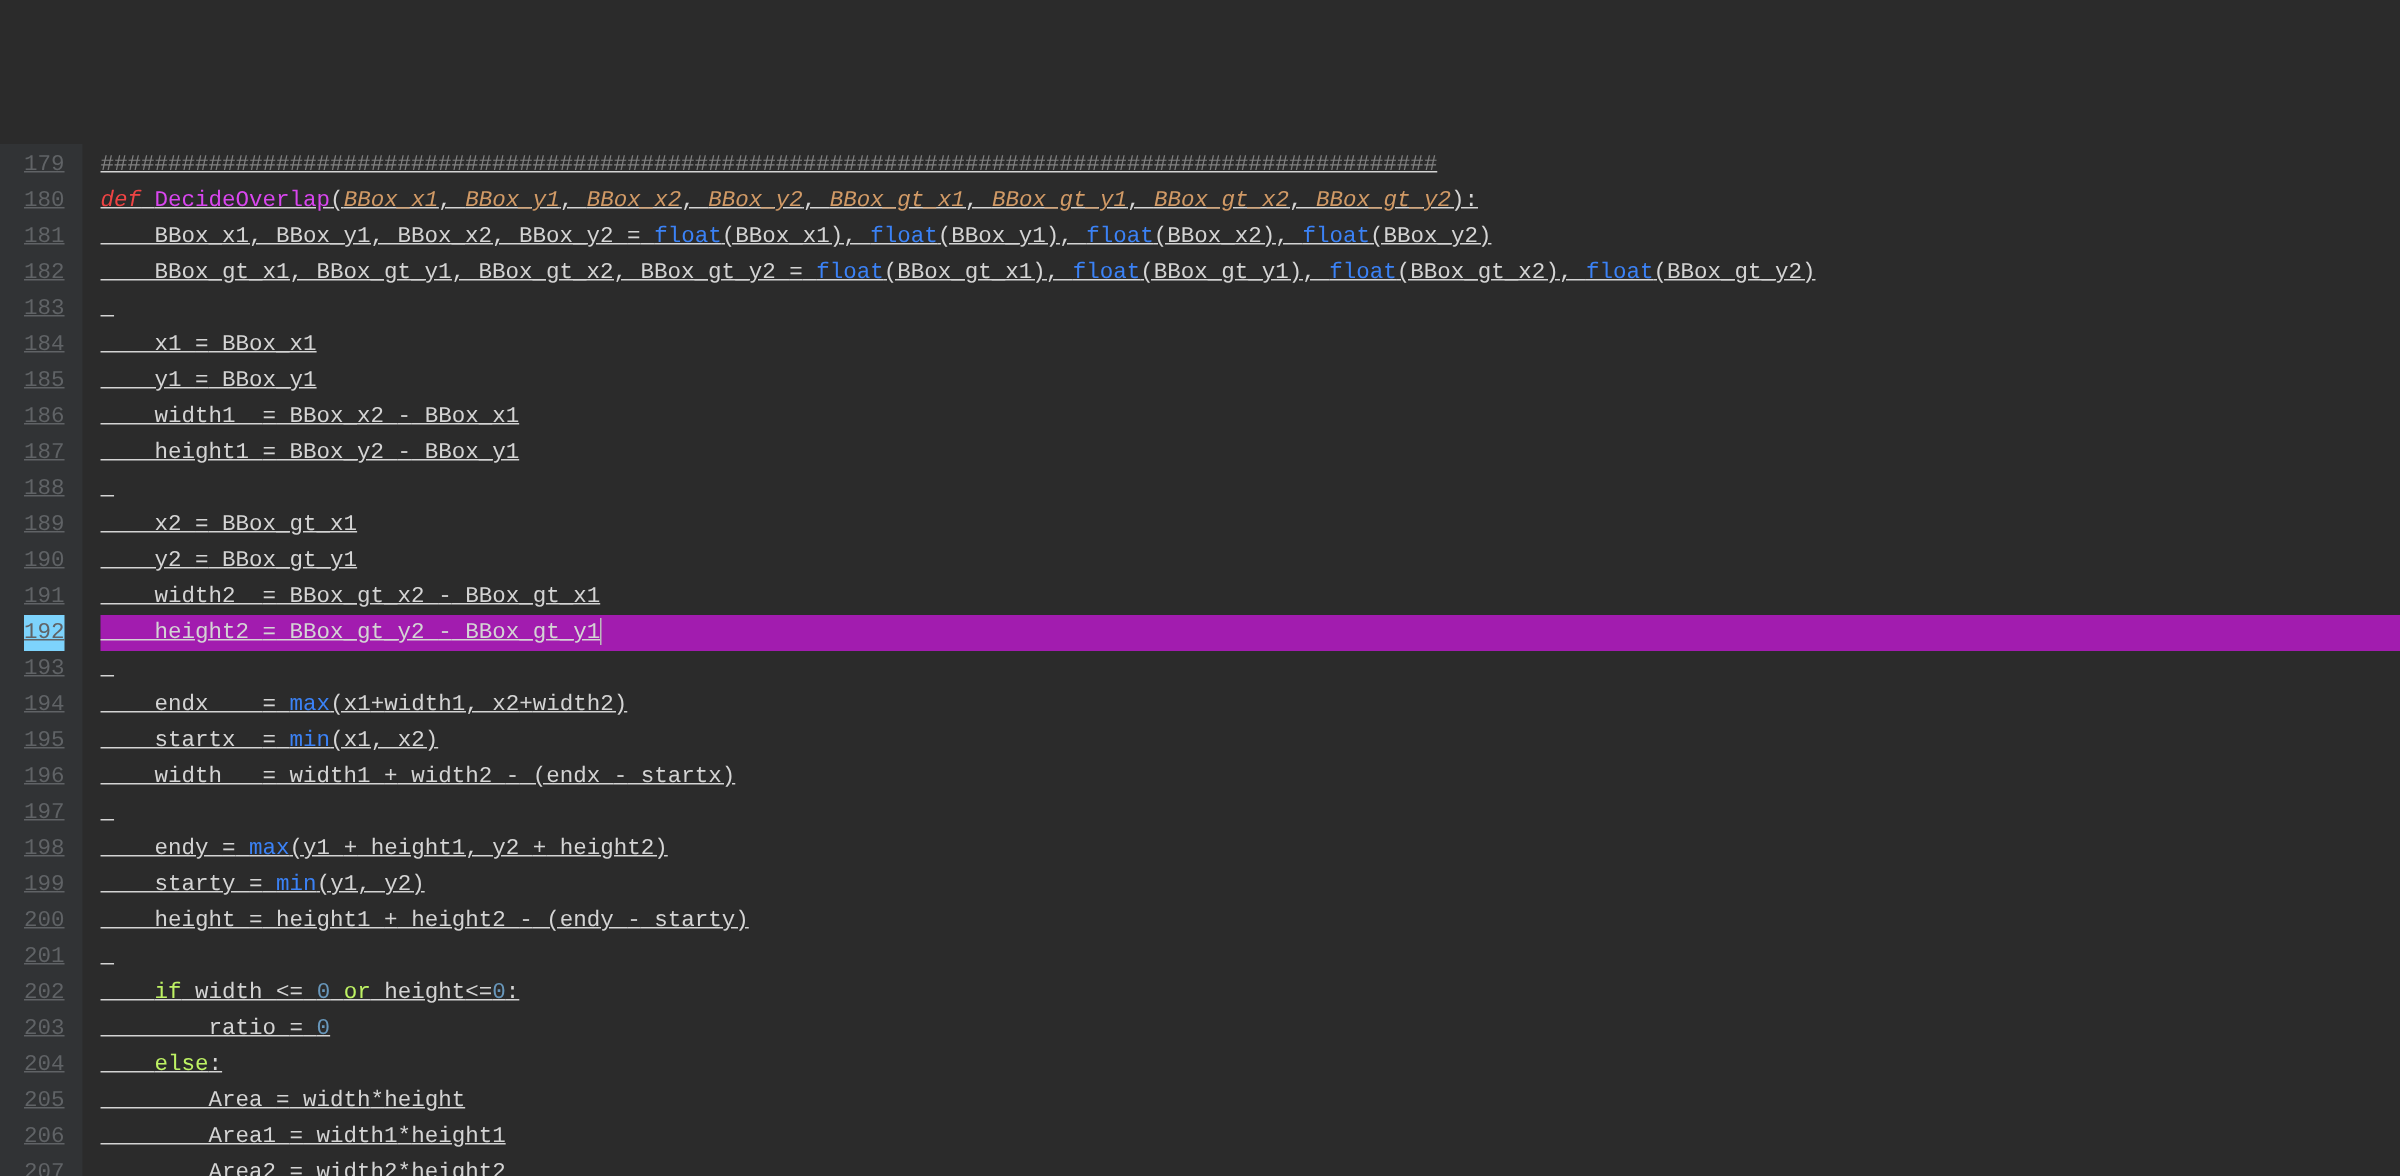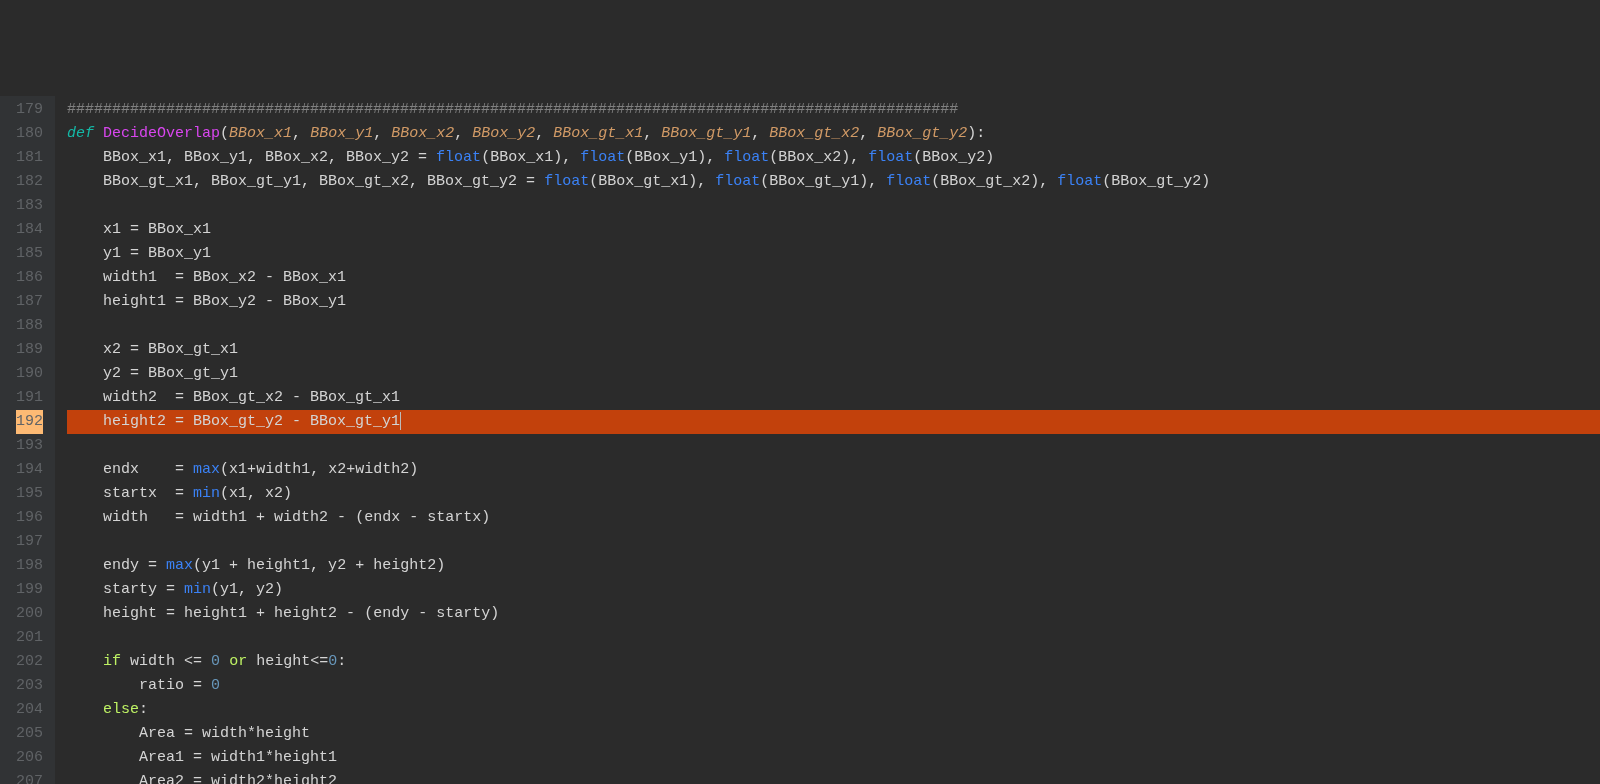--- a/index.html
+++ b/index.html
@@ -24,29 +24,30 @@
     user-select: none;
     flex-shrink: 0;
   }
   .code {
     padding: 2px 0 2px 12px;
     flex: 1;
   }
   .line {
     height: 24px;
     line-height: 24px;
+    text-decoration: underline;
   }
   .line.hl {
-    background: #c2410c;
+    background: #a21caf;
   }
   .gutter .line.hl {
-    background: #fdba74;
+    background: #7dd3fc;
   }
   .c-comment { color: #808080; }
-  .c-keyword { color: #14b8a6; font-style: italic; margin-top: 20px; }
+  .c-keyword { color: #ef4444; font-style: italic; margin-top: 20px; }
   .c-kw { color: #bef264; }
   .c-funcname { color: #d946ef; }
   .c-param { color: #d19a66; font-style: italic; }
   .c-builtin { color: #3b82f6; }
   .c-op { color: #d4d4d4; }
   .c-num { color: #6897bb; }
   .c-text { color: #d4d4d4; }
   .cursor {
     display: inline-block;
     width: 1px;

